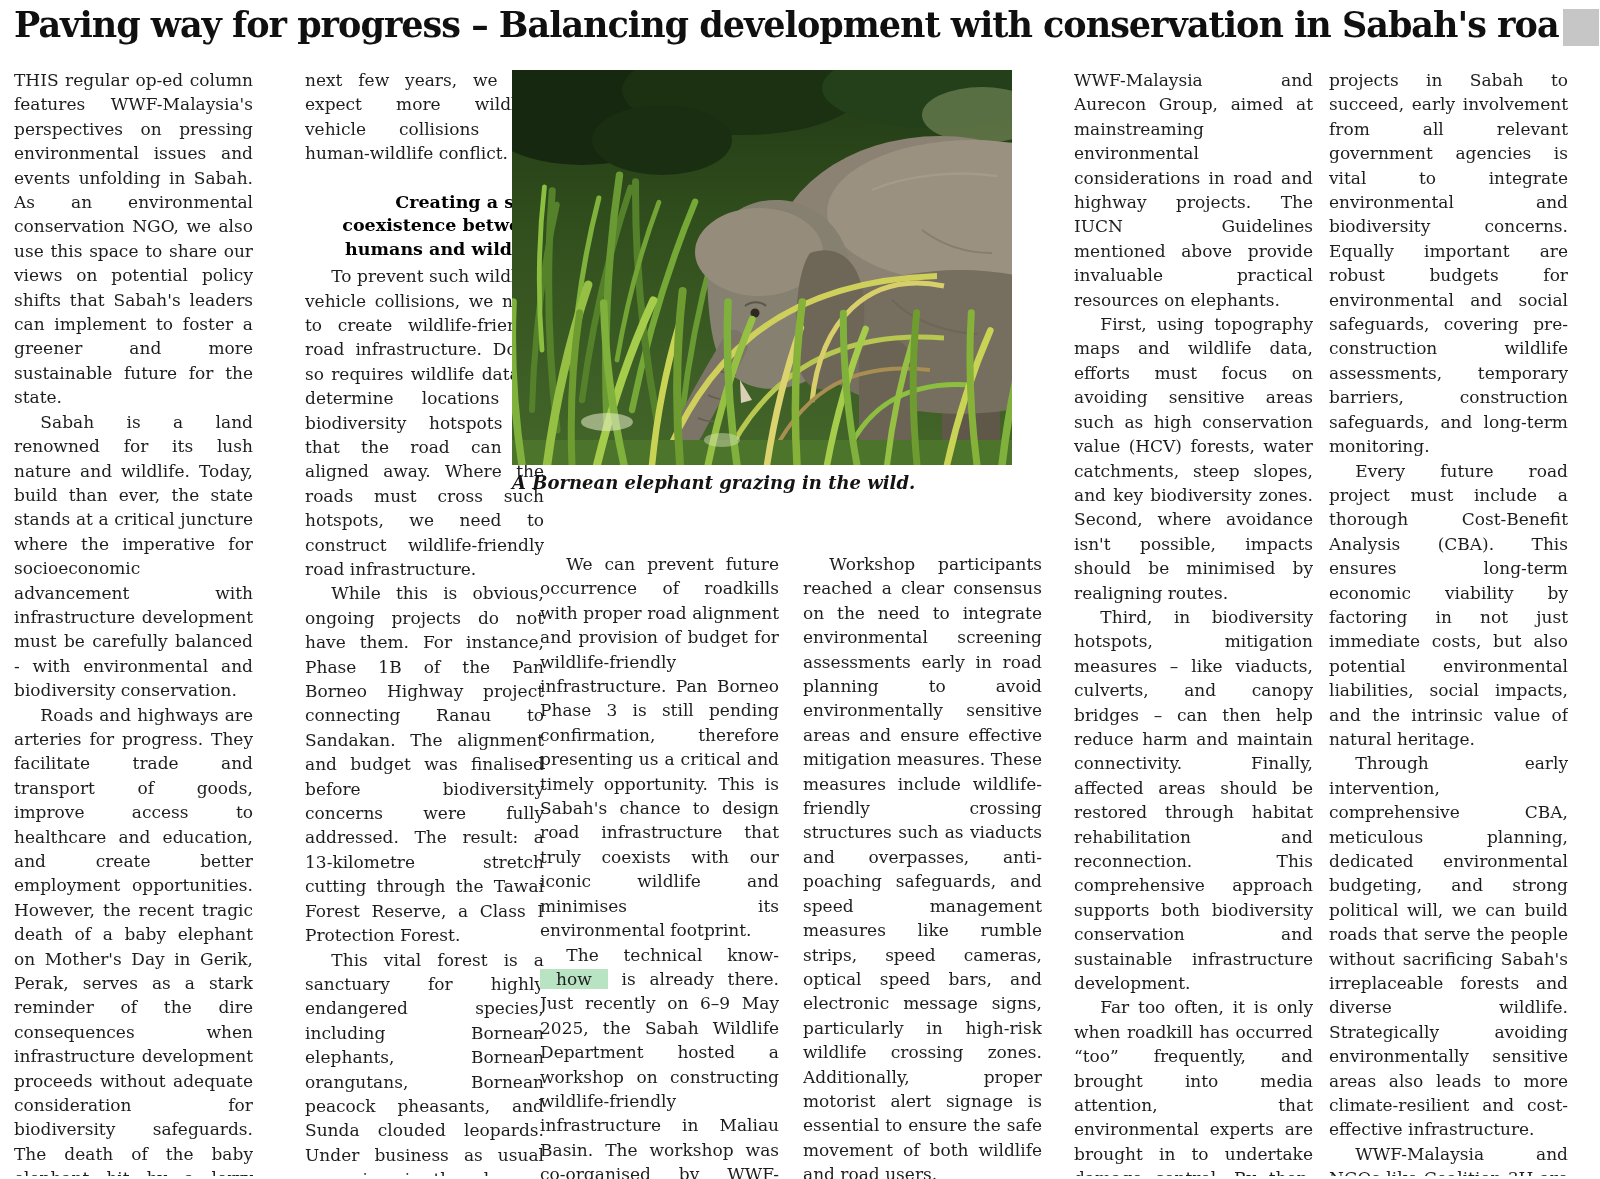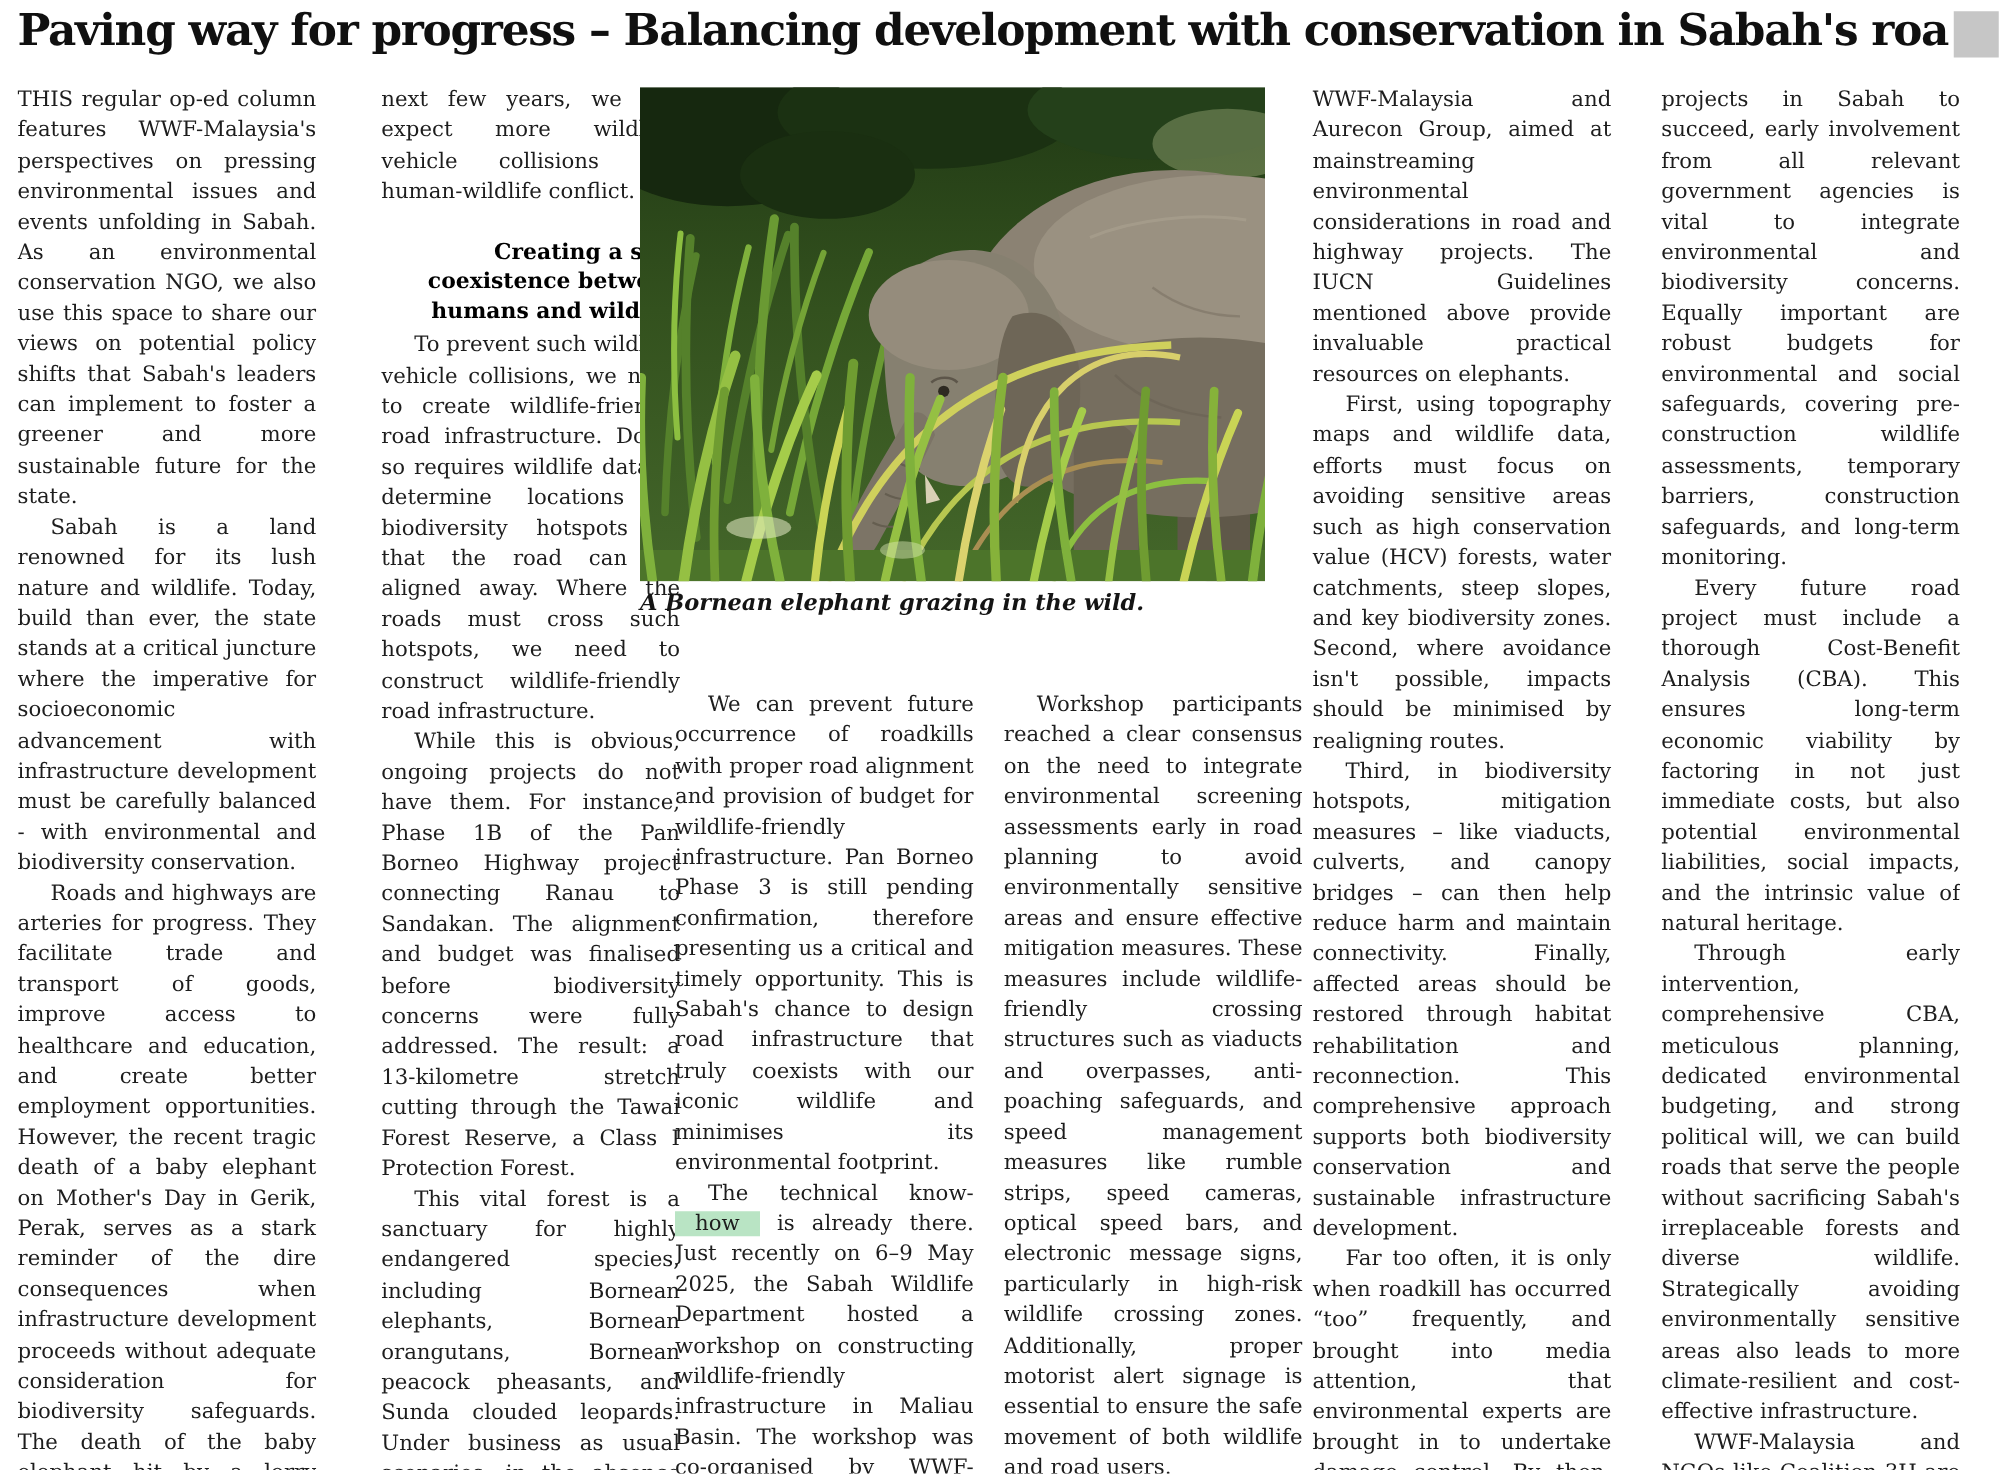--- a/index.html
+++ b/index.html
@@ -42,21 +42,21 @@
     text-align: justify;
     overflow: hidden;
     color: #1d1d1d;
   }
   .col-tall { top: 68px; height: 1108px; }
   .col-short { top: 516px; height: 660px; margin-top: 36px; }
   #col1 { left: 14px; }
   #col2 { left: 277px; margin-left: 28px; }
   #col3 { left: 540px; }
   #col4 { left: 803px; }
-  #col5 { left: 1050px; }
+  #col5 { left: 1074px; }
   #col6 { left: 1329px; }
   .col p { text-indent: 1.55em; }
   .col p.noindent { text-indent: 0; }
   .col h3 {
     font-size: 17.5px;
     line-height: 23.5px;
     font-weight: 700;
     padding-left: 1.5em;
     margin-top: 25px;
     margin-bottom: 3px;

